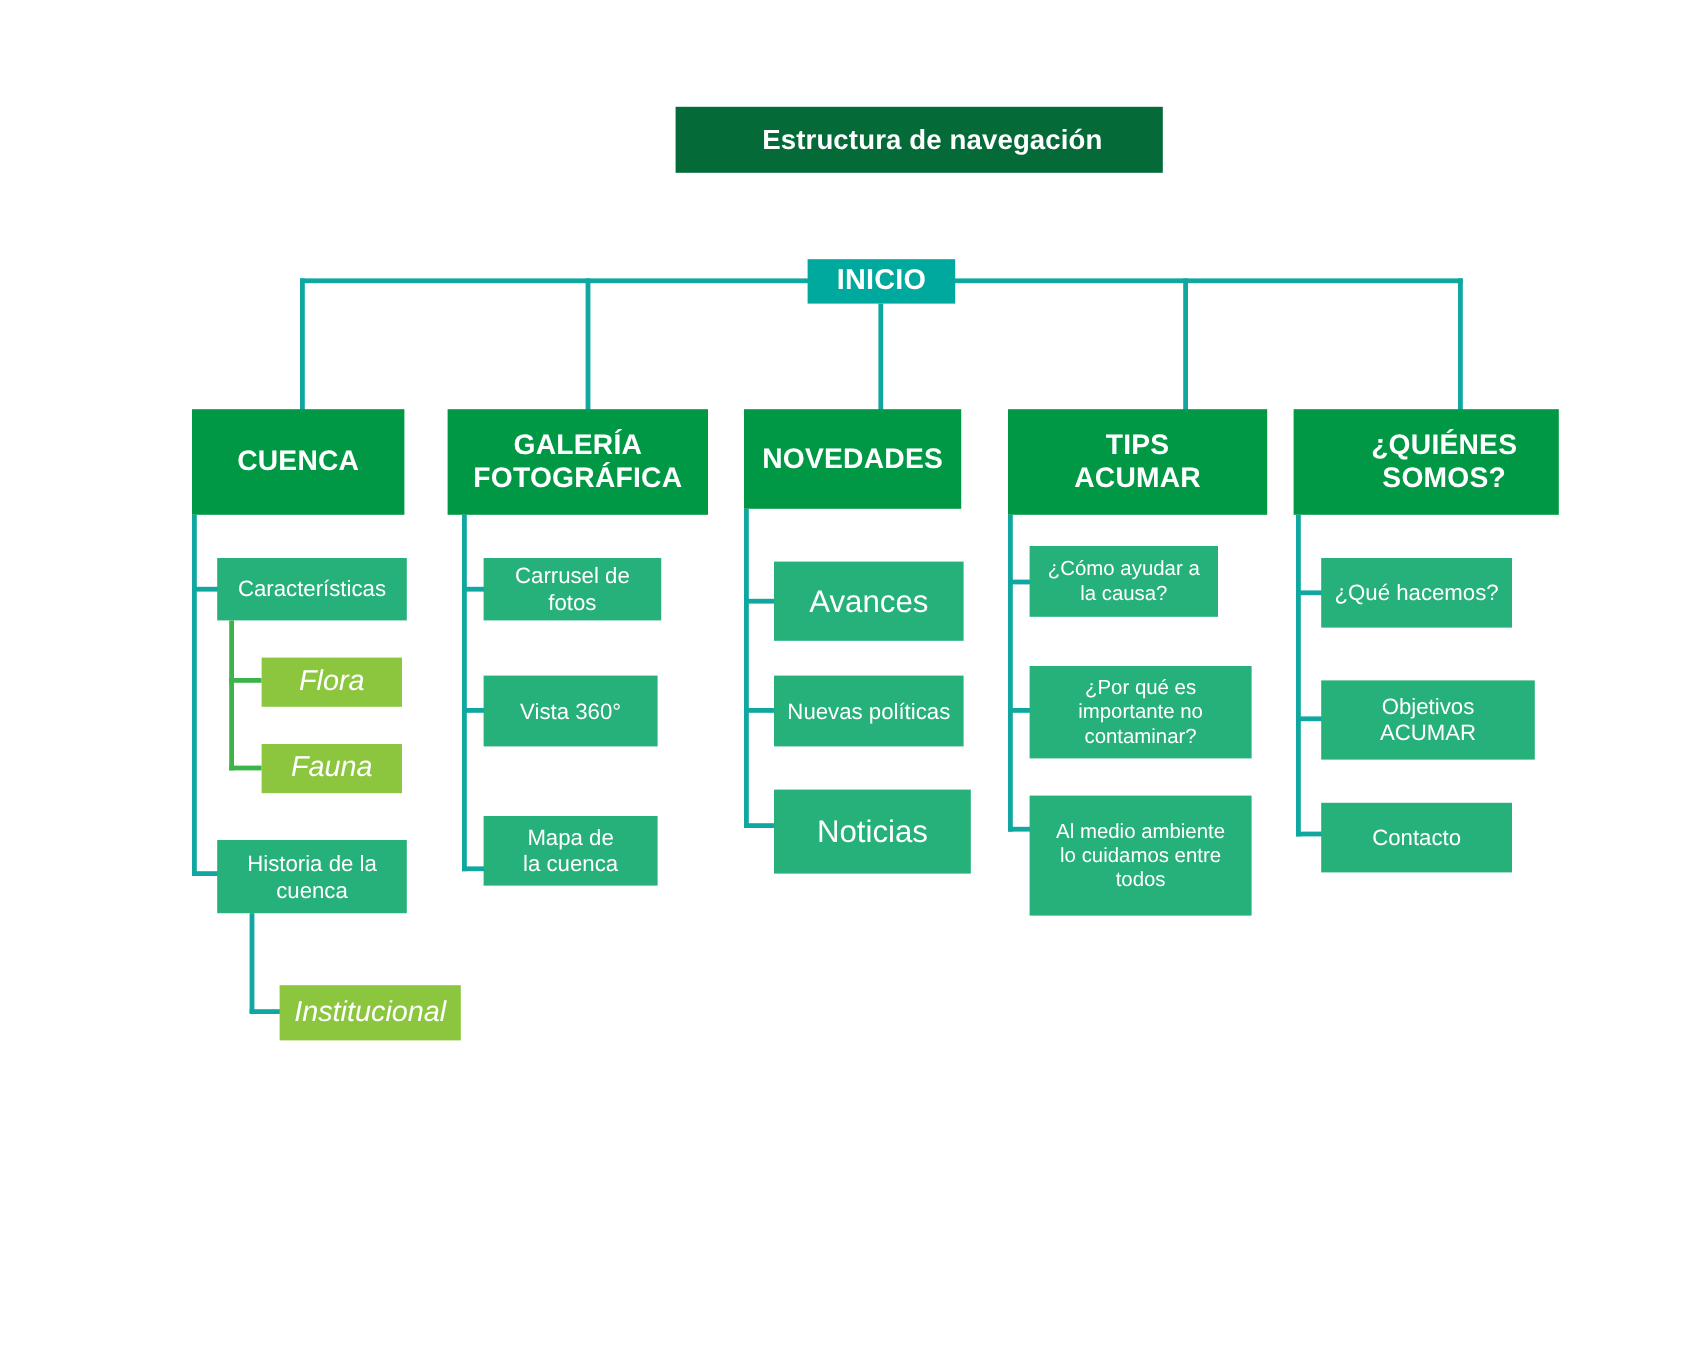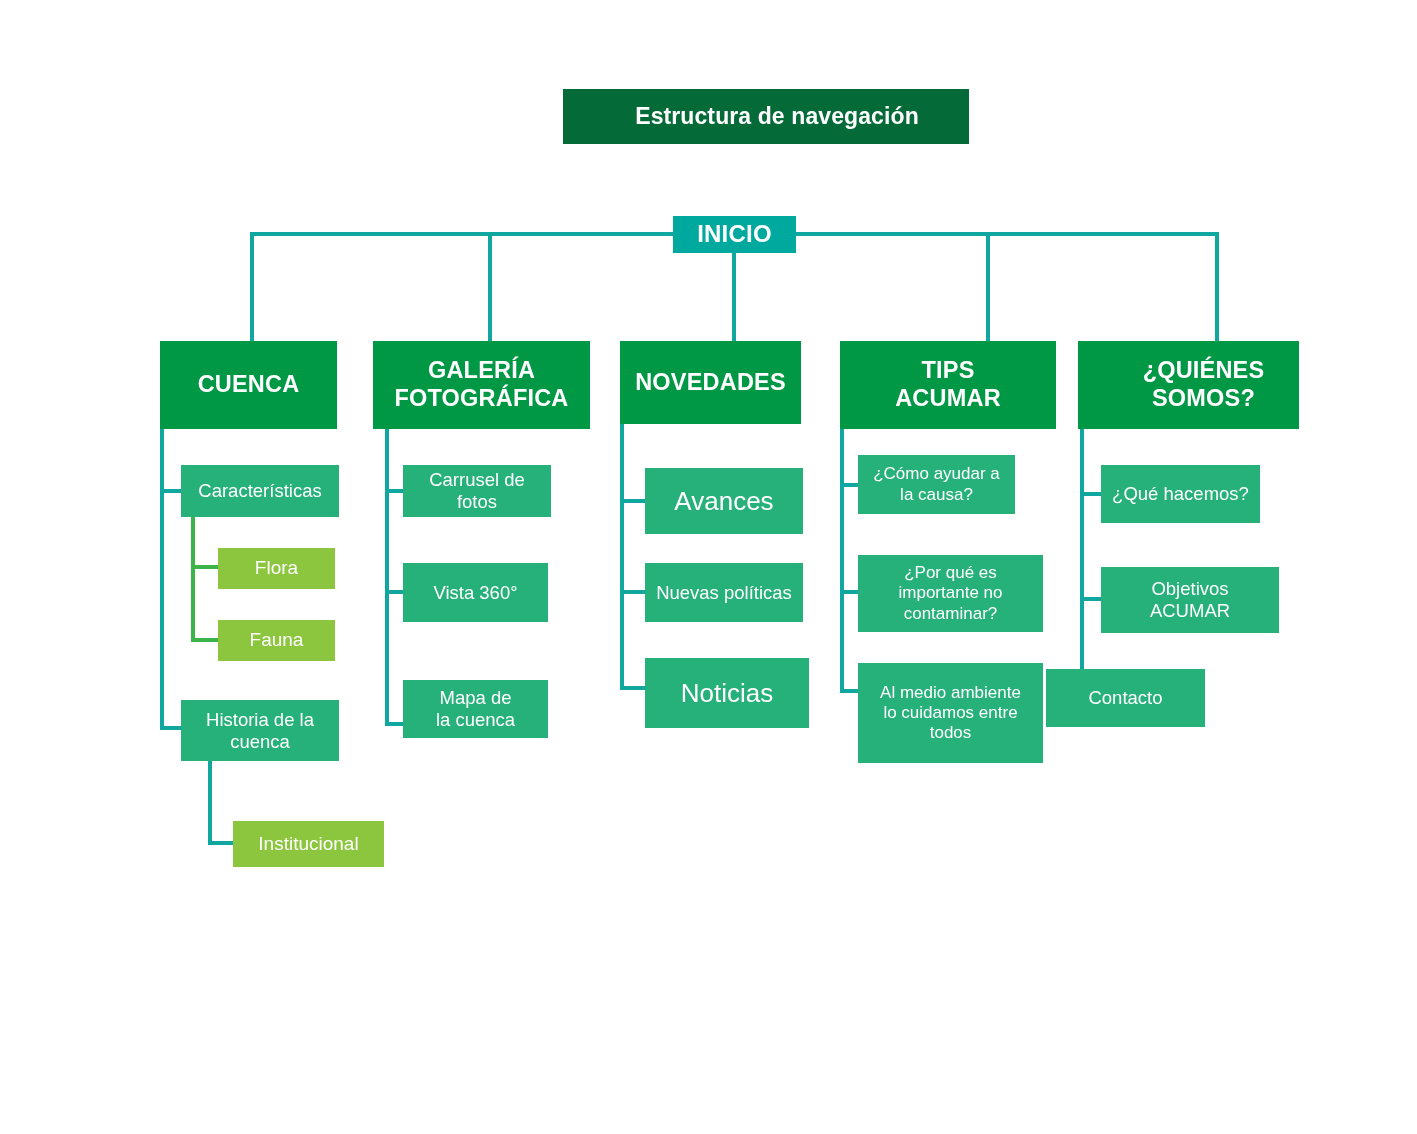--- a/index.html
+++ b/index.html
@@ -58,21 +58,22 @@
     background: #26B07A;
     font-weight: normal;
     font-size: 18.5px;
   }
   .leaf-box.lg  { font-size: 26px; }
   .leaf-box.sm  { font-size: 17px; }
 
   .lime-box {
     background: #8CC63F;
     font-weight: normal;
-    font-size: 19px;
+    font-size: 24px;
+    font-style: italic;
   }
 
   
   .ln {
     position: absolute;
     background: #0FA7A0;
   }
   .ln.green { background: #3CB44A; }
 </style>
 </head>
@@ -171,15 +172,15 @@
   <div class="ln" style="left:1080px; top:429px; width:4px; height:268px;"></div>
   <div class="ln" style="left:1080px; top:492px; width:22px; height:4px;"></div>
   <div class="ln" style="left:1080px; top:597px; width:22px; height:4px;"></div>
   <div class="ln" style="left:1080px; top:693px; width:22px; height:4px;"></div>
 
   <div class="box leaf-box" style="left:1101px; top:465px; width:159px; height:58px;">¿Qué hacemos?</div>
 
   <div class="box leaf-box" style="left:1101px; top:567px; width:178px; height:66px;">Objetivos
 ACUMAR</div>
 
-  <div class="box leaf-box" style="left:1046px; top:669px; width:159px; height:58px;">Contacto</div>
+  <div class="box leaf-box" style="left:1101px; top:669px; width:159px; height:58px;">Contacto</div>
 
 </div>
 
 </body></html>

